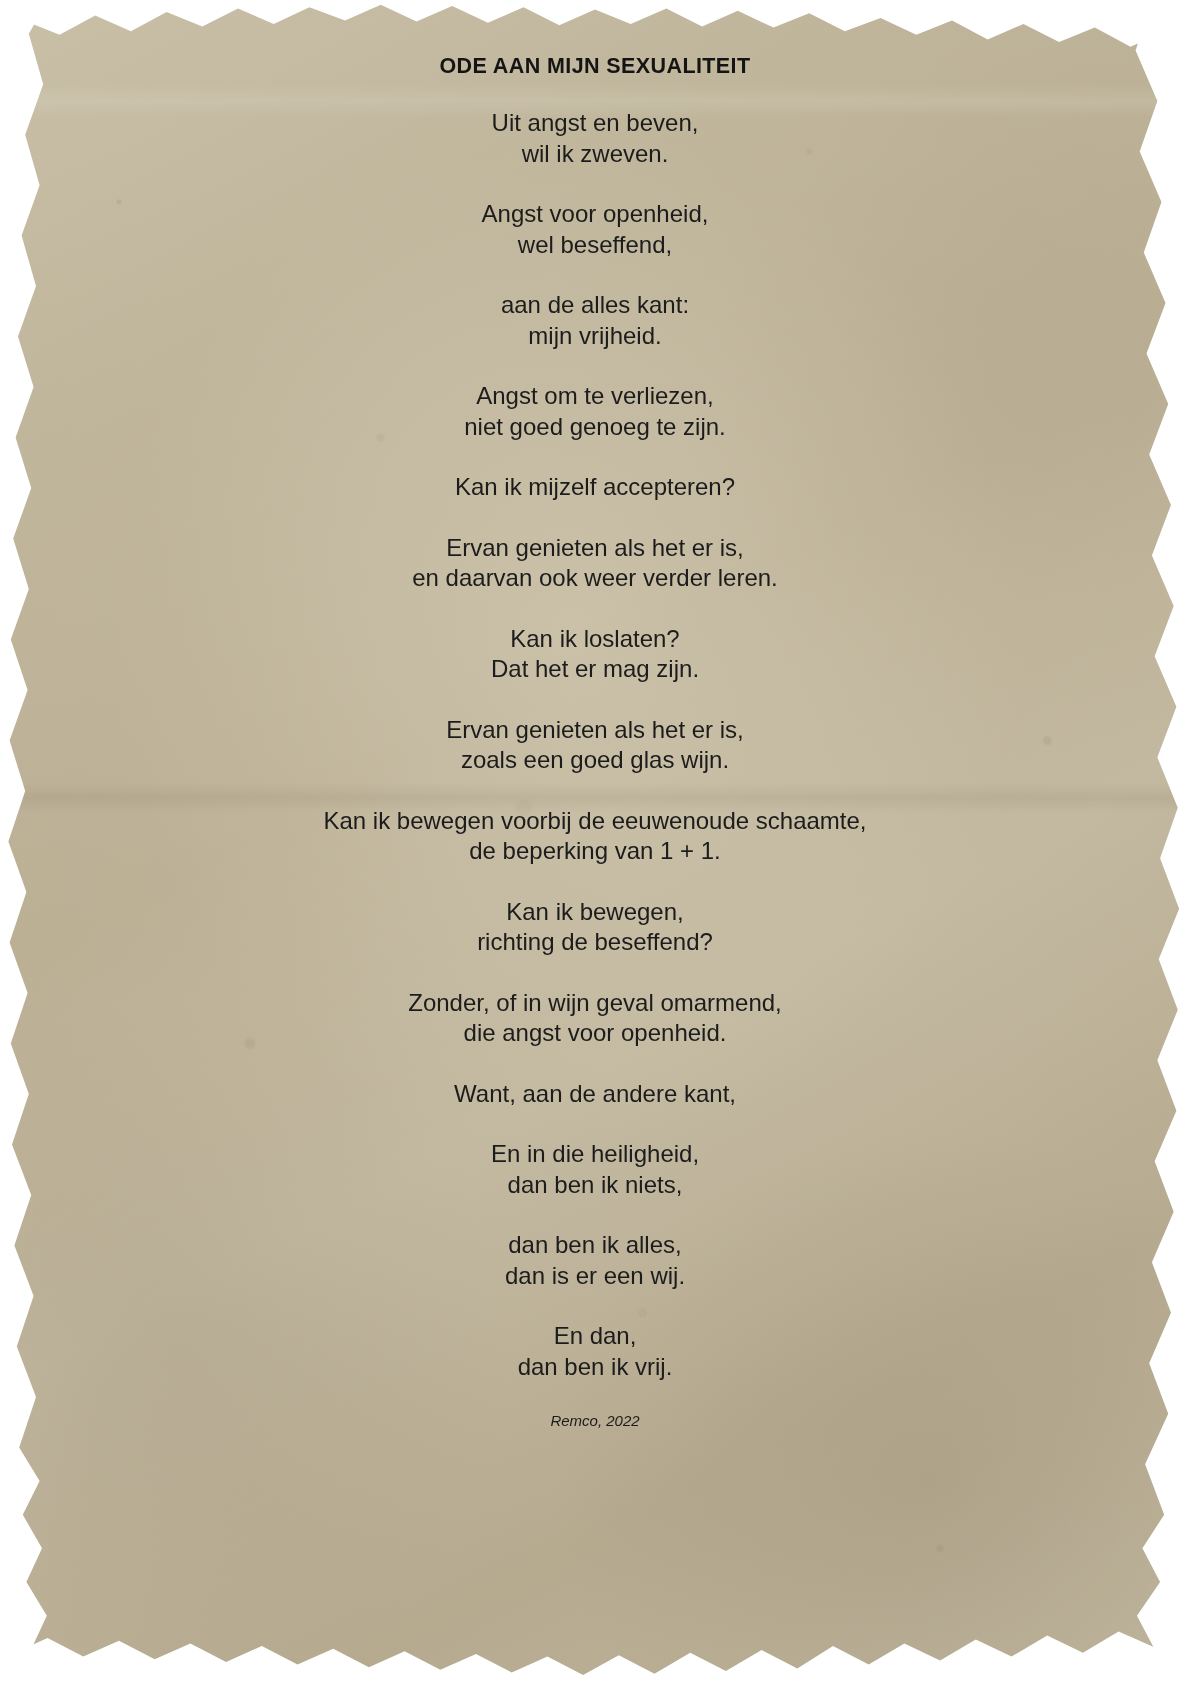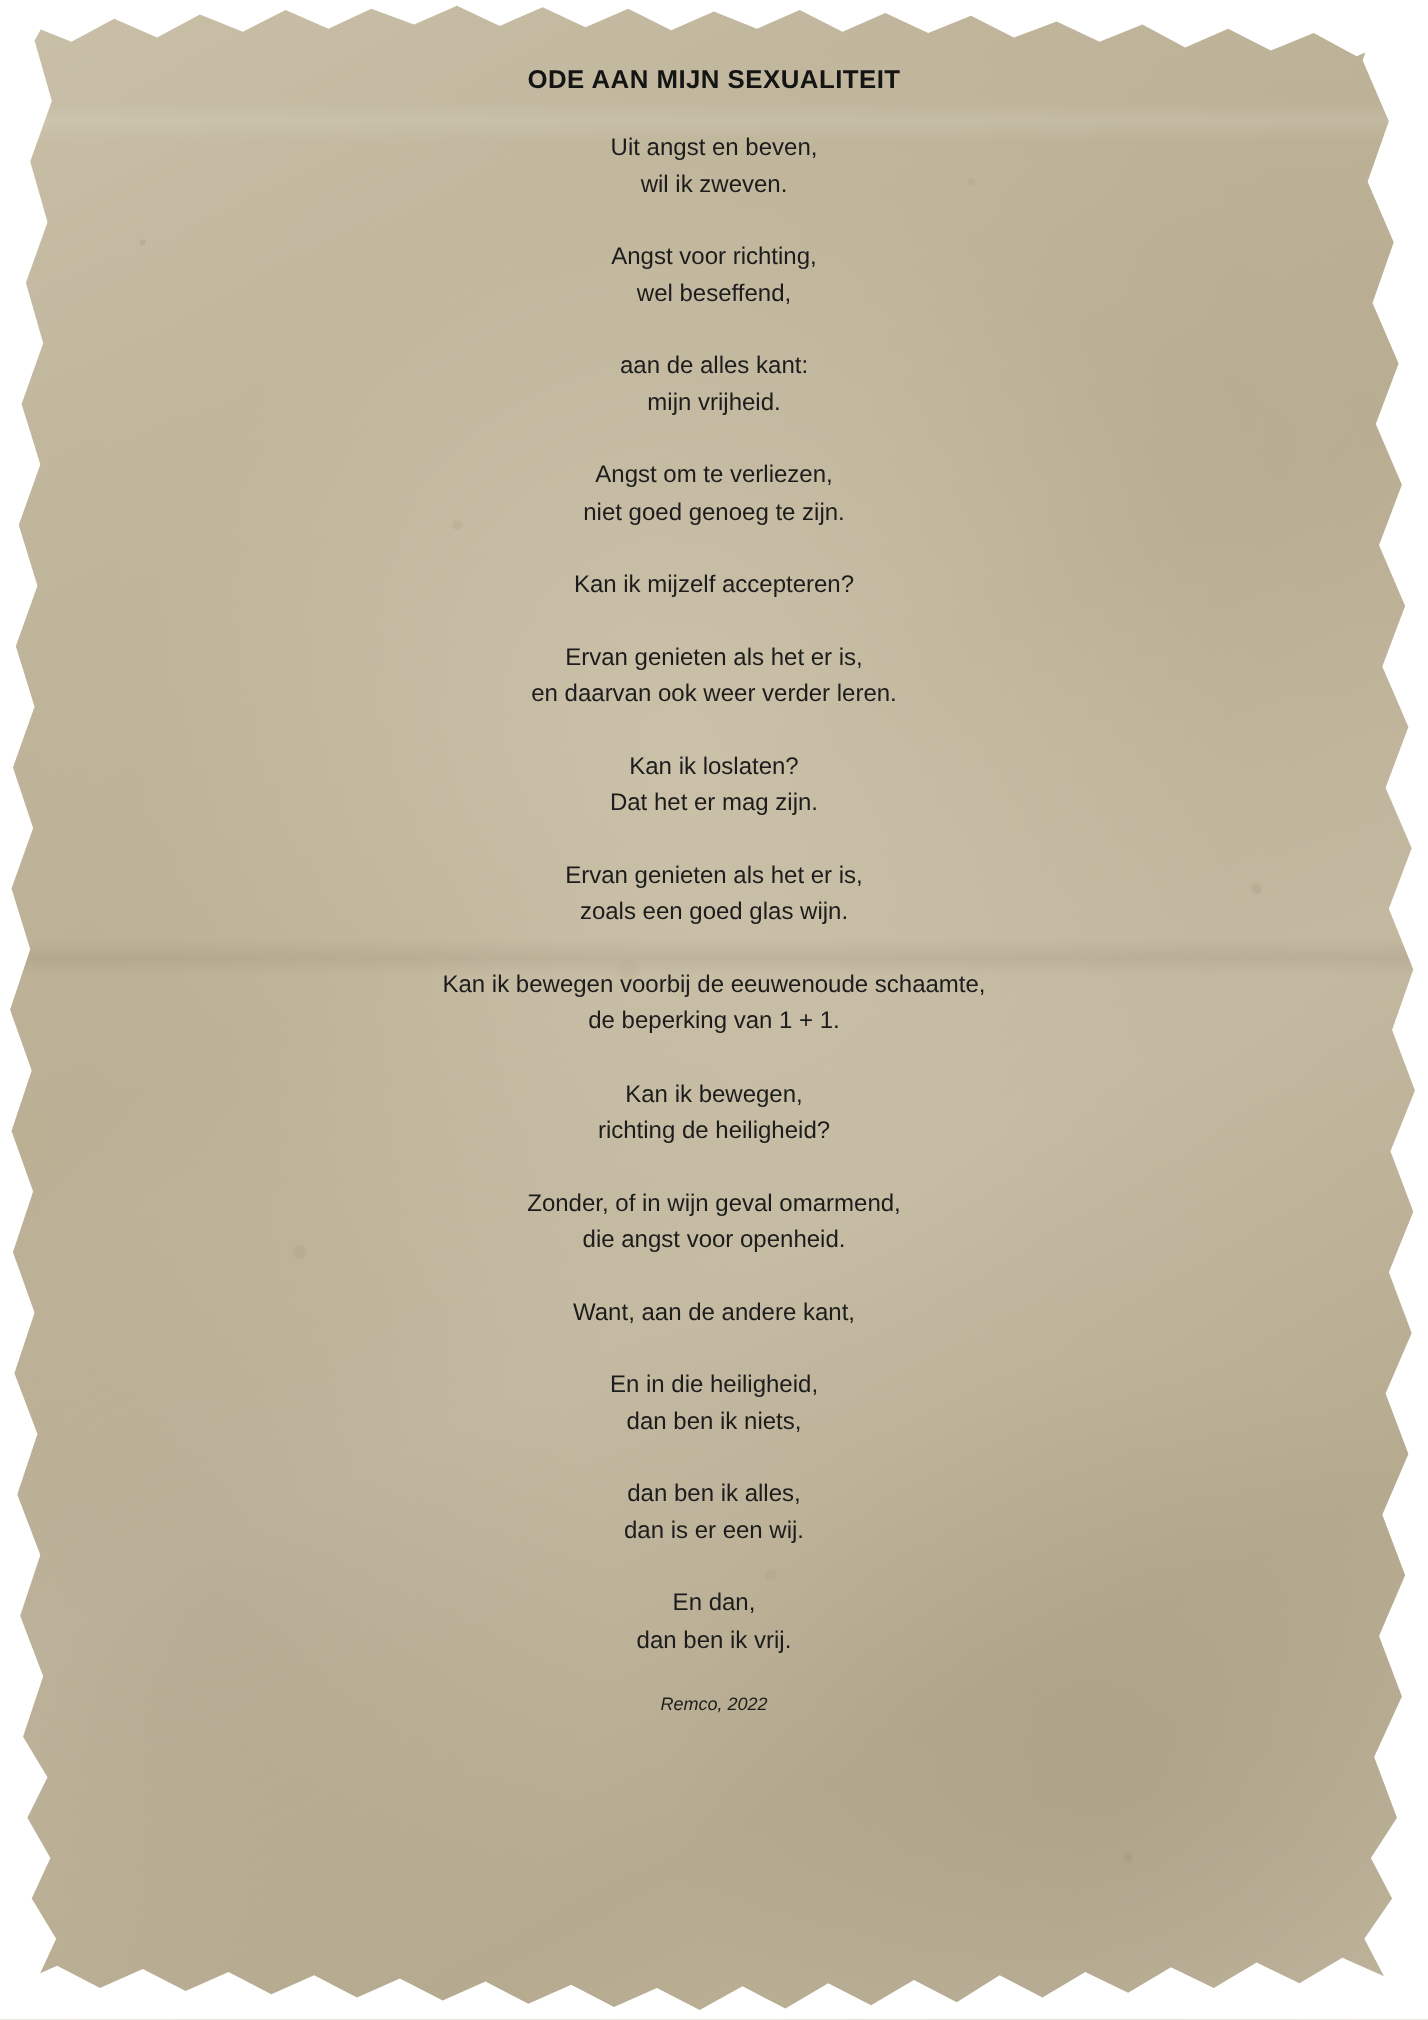--- a/index.html
+++ b/index.html
@@ -129,21 +129,21 @@
     position: absolute;
     top: 108px;
     left: 0;
     width: 1190px;
   }
 
   .stanza {
     margin: 0 0 30px 0;
   }
   .line {
-    font-size: 20px;
+    font-size: 24px;
     line-height: 30.5px;
     color: #1c1c1c;
     white-space: pre;
   }
 
   .signature {
     margin-top: 22px;
     font-size: 15px;
     font-style: italic;
     color: #1c1c1c;
@@ -157,21 +157,21 @@
   <div class="bands"></div>
 
   <div class="content">
     <div class="title">ODE AAN MIJN SEXUALITEIT</div>
     <div class="poem" id="poem-body">
         <div class="stanza">
           <div class="line">Uit angst en beven,</div>
           <div class="line">wil ik zweven.</div>
         </div>
         <div class="stanza">
-          <div class="line">Angst voor richting,</div>
+          <div class="line">Angst voor openheid,</div>
           <div class="line">wel beseffend,</div>
         </div>
         <div class="stanza">
           <div class="line">aan de alles kant:</div>
           <div class="line">mijn vrijheid.</div>
         </div>
         <div class="stanza">
           <div class="line">Angst om te verliezen,</div>
           <div class="line">niet goed genoeg te zijn.</div>
         </div>
@@ -189,21 +189,21 @@
         <div class="stanza">
           <div class="line">Ervan genieten als het er is,</div>
           <div class="line">zoals een goed glas wijn.</div>
         </div>
         <div class="stanza">
           <div class="line">Kan ik bewegen voorbij de eeuwenoude schaamte,</div>
           <div class="line">de beperking van 1 + 1.</div>
         </div>
         <div class="stanza">
           <div class="line">Kan ik bewegen,</div>
-          <div class="line">richting de heiligheid?</div>
+          <div class="line">richting de beseffend?</div>
         </div>
         <div class="stanza">
           <div class="line">Zonder, of in wijn geval omarmend,</div>
           <div class="line">die angst voor openheid.</div>
         </div>
         <div class="stanza">
           <div class="line">Want, aan de andere kant,</div>
         </div>
         <div class="stanza">
           <div class="line">En in die heiligheid,</div>

